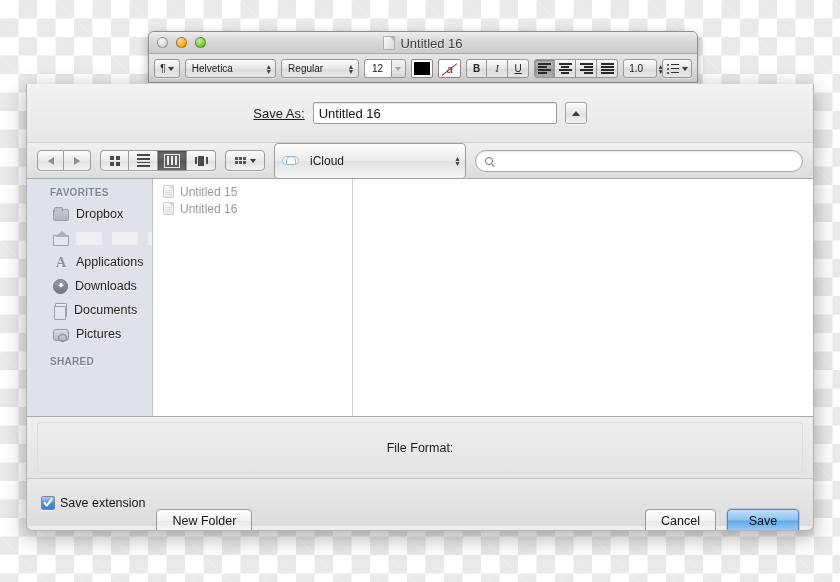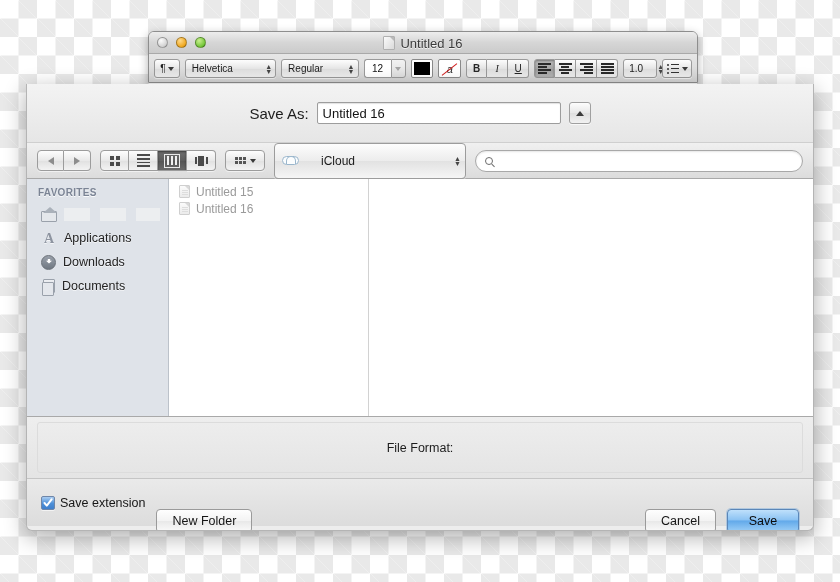--- a/index.html
+++ b/index.html
@@ -192,21 +192,21 @@
     overflow: hidden;
   }
   #sheet-top {
     height: 59px;
     background: linear-gradient(to bottom, #f3f3f3 0%, #e6e6e6 100%);
     display: flex; align-items: center; justify-content: center;
     position: relative;
     border-bottom: 1px solid #cfcfcf;
   }
   .saveas-row { display: flex; align-items: center; gap: 8px; }
-  .saveas-label { font-size: 15px; color: #1d1d1d; }
+  .saveas-label { font-size: 13px; color: #1d1d1d; text-decoration: underline; }
   .saveas-input {
     width: 244px; height: 22px;
     border: 1px solid #9d9d9d;
     background: #fff;
     border-radius: 2px;
     font-size: 13px; color: #121212;
     padding: 0 5px;
     display: flex; align-items: center;
     box-shadow: inset 0 1px 1px rgba(0,0,0,0.12);
   }
@@ -264,21 +264,21 @@
     background: linear-gradient(to bottom, #fdfdfd 0%, #e9e9e9 50%, #e0e0e0 51%, #f3f3f3 100%);
     display: flex; align-items: center; justify-content: center; gap: 4px;
     box-shadow: 0 1px 0 rgba(255,255,255,0.55);
   }
   .gear-grid { display: grid; grid-template-columns: repeat(3, 3px); gap: 1px; }
   .gear-grid i { width: 3px; height: 3px; background: #555; display: block; }
   .path-pop {
     height: 36px; width: 192px;
     border: 1px solid #9c9c9c; border-radius: 4px;
     background: linear-gradient(to bottom, #fdfdfd 0%, #ececec 50%, #e2e2e2 51%, #f5f5f5 100%);
-    display: flex; align-items: center; gap: 24px;
+    display: flex; align-items: center; gap: 13px;
     padding: 0 4px 0 7px;
     box-shadow: 0 1px 0 rgba(255,255,255,0.55);
     font-size: 12px; color: #1b1b1b;
   }
   .cloud {
     width: 15px; height: 9px; position: relative; flex: none;
   }
   .cloud::before {
     content:""; position:absolute; left:0; bottom:0; width:15px; height:7px;
     border:1px solid #9ab6cc; border-radius: 7px; background:#fbfdfe;
@@ -305,25 +305,26 @@
     width:4px; height:1.4px; background:#6d6d6d; transform: rotate(45deg);
   }
 
   
   #browser {
     display: flex;
     height: 238px;
     border-bottom: 1px solid #a9a9a9;
   }
   #sidebar {
-    width: 142px;
+    width: 126px;
     background: #dfe3e9;
     border-right: 1px solid #bcc2ca;
     padding-top: 8px;
     overflow: hidden;
+    padding-left: 12px;
   }
   .sb-header {
     font-size: 10px; font-weight: bold; color: #7b8495;
     letter-spacing: 0.3px;
     padding: 0 0 4px 11px;
     text-shadow: 0 1px 0 rgba(255,255,255,0.8);
   }
   .sb-item {
     height: 24px;
     display: flex; align-items: center; gap: 7px;
@@ -698,20 +699,24 @@
       <span class="mag"></span>
       <span style="flex:1;font-size:12px;color:#9b9b9b"></span>
     </div>
   </div>
 
   <div id="browser">
 
     <div id="sidebar">
       <div class="sb-header">FAVORITES</div>
 
+      <div class="sb-item">
+        <span class="sb-icon ic-folder"></span>
+        <span>Dropbox</span>
+      </div>
 
 
 
       <div class="sb-item">
         <span class="sb-icon ic-home"></span>
         <span class="redacted"></span>
       </div>
 
       <div class="sb-item">
         <span class="sb-icon ic-apps">A</span>
@@ -721,21 +726,26 @@
       <div class="sb-item">
         <span class="sb-icon ic-down"></span>
         <span>Downloads</span>
       </div>
 
       <div class="sb-item">
         <span class="sb-icon ic-docs"></span>
         <span>Documents</span>
       </div>
 
-
+      <div class="sb-item">
+        <span class="sb-icon ic-pics"></span>
+        <span>Pictures</span>
+      </div>
+
+      <div class="sb-header" style="padding-top:10px">SHARED</div>
     </div>
 
     <div id="col1">
       <div class="file-row">
         <span class="file-icon"></span>
         <span>Untitled 15</span>
       </div>
       <div class="file-row">
         <span class="file-icon"></span>
         <span>Untitled 16</span>

